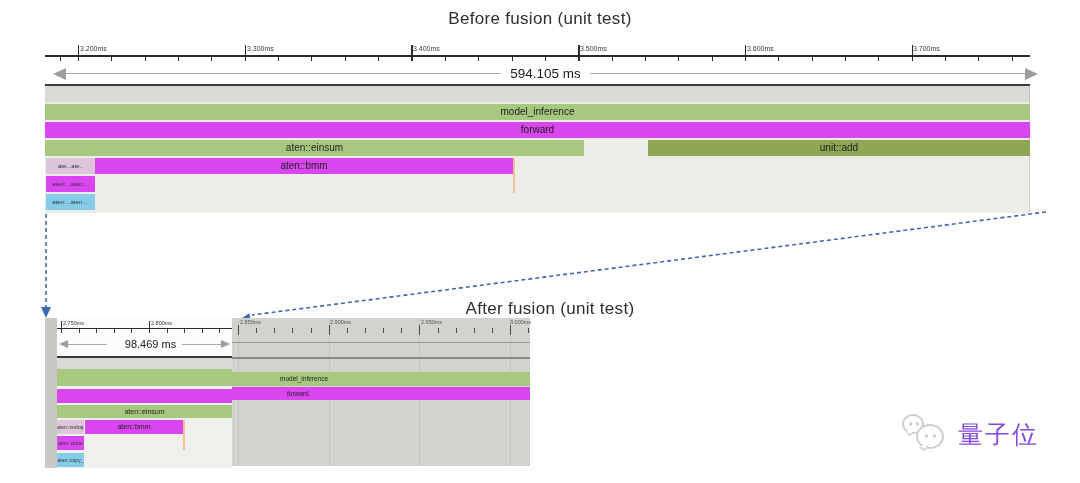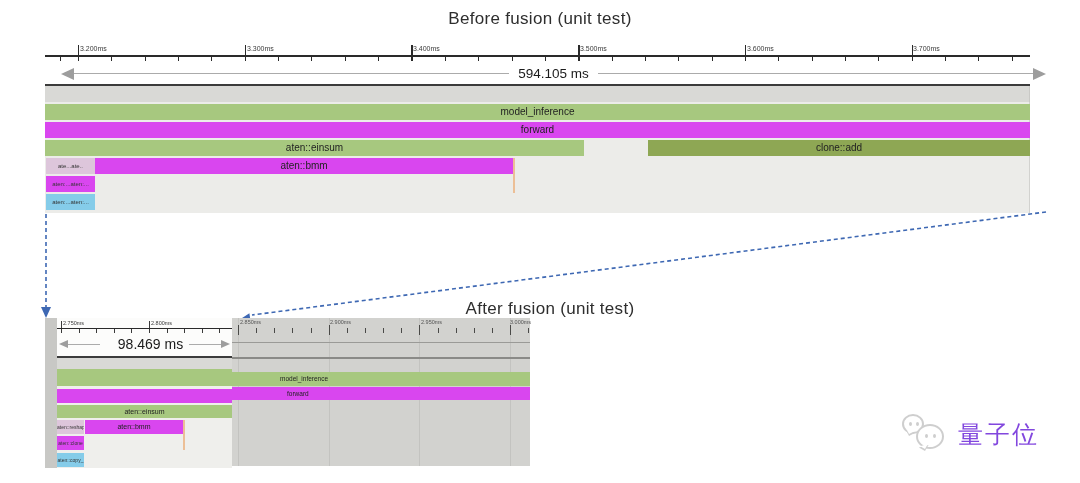--- a/index.html
+++ b/index.html
@@ -34,21 +34,21 @@
 
   
   .span-row { position:absolute; display:flex; align-items:center; background:#fff; }
   .ah { width:0; height:0; flex:none; }
   .ah-l { border-top:6px solid transparent; border-bottom:6px solid transparent; border-right:13px solid #9d9d9d; }
   .ah-r { border-top:6px solid transparent; border-bottom:6px solid transparent; border-left:13px solid #9d9d9d; }
   .span-line { flex:1; height:1.5px; background:#ababab; }
   .span-text { padding:0 9px; font-size:13.5px; color:#1b1b1b; white-space:nowrap; }
   .span-row.small .ah-l { border-top-width:4px; border-bottom-width:4px; border-right-width:9px; }
   .span-row.small .ah-r { border-top-width:4px; border-bottom-width:4px; border-left-width:9px; }
-  .span-row.small .span-text { font-size:14px; padding:0 6px;margin-left:12px; }
+  .span-row.small .span-text { font-size:11px; padding:0 6px;margin-left:12px; }
   .span-row.small .span-line { height:1px; }
 
   .darkline { position:absolute; background:#3b3b3b; }
 
   
   .tl-top { position:absolute; left:45px; top:42px; width:985px; height:171px; }
   .vgrid {
     background-image:repeating-linear-gradient(to right,#d7d7d3 0,#d7d7d3 1px,transparent 1px,transparent 166.75px);
     background-position-x:33px; }
   .tl-head { position:absolute; left:0; top:44px; width:985px; height:16px; background:#d9d9d6; border-right:1px solid #c9c9c6; }
@@ -132,36 +132,36 @@
       <div class="minor"></div>
       <div class="baseline"></div>
       <span class="rl" style="left:35px">3.200ms</span>
       <span class="rl" style="left:202px">3.300ms</span>
       <span class="rl" style="left:368px">3.400ms</span>
       <span class="rl" style="left:535px">3.500ms</span>
       <span class="rl" style="left:702px">3.600ms</span>
       <span class="rl" style="left:868px">3.700ms</span>
     </div>
 
-    <div class="span-row" style="left:16px; top:21px; width:985px; height:21px;">
+    <div class="span-row" style="left:8px; top:21px; width:985px; height:21px;">
       <span class="ah ah-l"></span>
       <span class="span-line"></span>
       <span class="span-text">594.105 ms</span>
       <span class="span-line"></span>
       <span class="ah ah-r"></span>
     </div>
 
     <div class="darkline" style="left:0; top:42px; width:985px; height:2px;"></div>
     <div class="tl-head vgrid"></div>
 
     <div class="tl-rows vgrid">
       <div class="ev c-green" style="left:0; top:2px;  width:985px; height:16px;">model_inference</div>
       <div class="ev c-purple" style="left:0; top:20px; width:985px; height:16px;">forward</div>
       <div class="ev c-green" style="left:0; top:38px; width:539px; height:16px;">aten::einsum</div>
-      <div class="ev c-olive" style="left:603px; top:38px; width:382px; height:16px;">clone::add</div>
+      <div class="ev c-olive" style="left:603px; top:38px; width:382px; height:16px;">unit::add</div>
       <div class="ev c-pink tiny" style="left:1px; top:56px; width:49px; height:16px;">ate...ate..</div>
       <div class="ev c-purple" style="left:50px; top:56px; width:418px; height:16px;">aten::bmm</div>
       <div class="ev c-orange" style="left:468px; top:56px; width:2px; height:35px;"></div>
       <div class="ev c-purple tiny" style="left:1px; top:74px; width:49px; height:16px;">aten:...aten:...</div>
       <div class="ev c-blue tiny" style="left:1px; top:92px; width:49px; height:16px;">aten:...aten:...</div>
     </div>
   </div>
 
   <svg class="overlay-svg" width="1080" height="483">
     <line x1="46" y1="214" x2="46" y2="309" stroke="#3e68b3" stroke-width="1.6" stroke-dasharray="4 3"></line>

